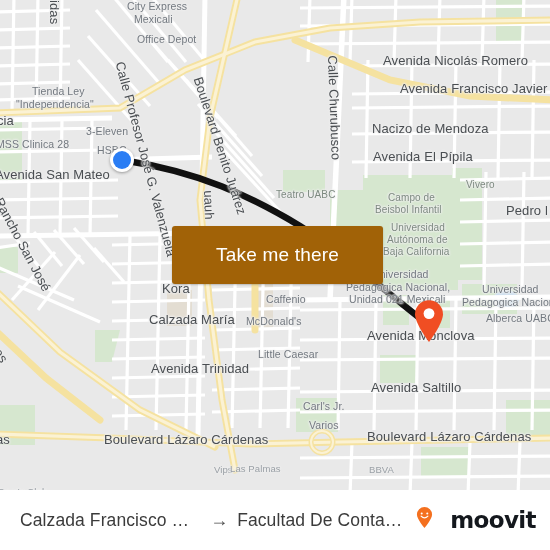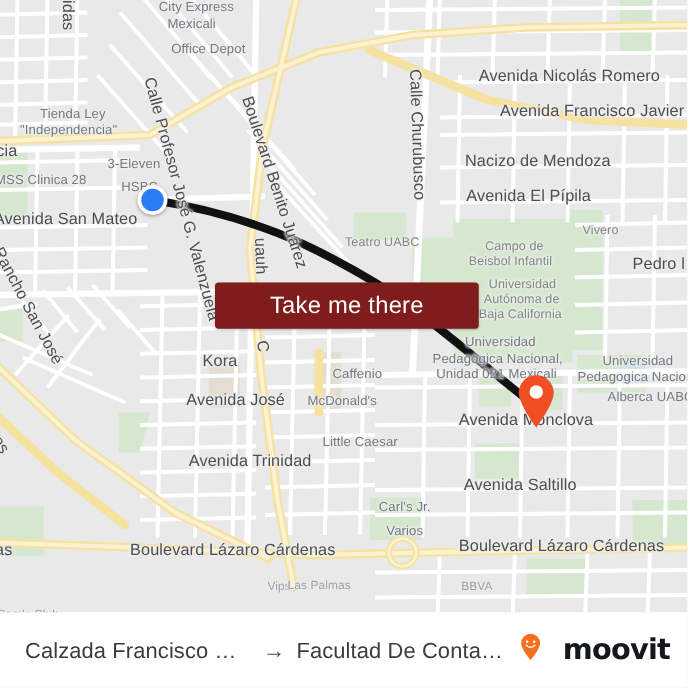--- a/index.html
+++ b/index.html
@@ -77,22 +77,22 @@
   #dest-pin {
     position: absolute;
     left: 413px; top: 299px;
     width: 32px; height: 44px;
   }
 
   
   #cta {
     position: absolute;
     left: 172px; top: 226px;
-    width: 211px; height: 37px;
-    background: #7f1d1d;
+    width: 211px; height: 58px;
+    background: #a16207;
     color: #ffffff;
     border: none;
     border-radius: 3px;
     font-family: "Liberation Sans", "DejaVu Sans", sans-serif;
     font-size: 19px;
     letter-spacing: .2px;
     cursor: pointer;
     box-shadow: 0 1px 2px rgba(0,0,0,.22);
     display: flex;
     align-items: center;
@@ -418,21 +418,21 @@
         <div class="maplabel campus" style="left: 387px; top: 234px;">Autónoma de</div>
         <div class="maplabel campus" style="left: 383px; top: 246px;">Baja California</div>
         <div class="maplabel poi" style="left: 372px; top: 268px;">Universidad</div>
         <div class="maplabel poi" style="left: 346px; top: 281px;">Pedagógica Nacional,</div>
         <div class="maplabel poi" style="left: 349px; top: 293px;">Unidad 021 Mexicali</div>
         <div class="maplabel poi" style="left: 482px; top: 283px;">Universidad</div>
         <div class="maplabel poi" style="left: 462px; top: 296px;">Pedagogica Nacional</div>
         <div class="maplabel poi" style="left: 486px; top: 312px;">Alberca UABC</div>
         <div class="maplabel major" style="left: 162px; top: 281px;">Kora</div>
         <div class="maplabel poi" style="left: 266px; top: 293px;">Caffenio</div>
-        <div class="maplabel major" style="left: 149px; top: 312px;">Avenida José</div>
+        <div class="maplabel major" style="left: 149px; top: 312px;">Calzada María</div>
         <div class="maplabel poi" style="left: 246px; top: 315px;">McDonald's</div>
         <div class="maplabel major" style="left: 367px; top: 328px;">Avenida Monclova</div>
         <div class="maplabel poi" style="left: 258px; top: 348px;">Little Caesar</div>
         <div class="maplabel major" style="left: 151px; top: 361px;">Avenida Trinidad</div>
         <div class="maplabel major" style="left: 371px; top: 380px;">Avenida Saltillo</div>
         <div class="maplabel poi" style="left: 303px; top: 400px;">Carl's Jr.</div>
         <div class="maplabel poi" style="left: 309px; top: 419px;">Varios</div>
         <div class="maplabel major" style="left: 104px; top: 432px;">Boulevard Lázaro Cárdenas</div>
         <div class="maplabel major" style="left: 367px; top: 429px;">Boulevard Lázaro Cárdenas</div>
         <div class="maplabel major" style="left: -4px; top: 432px;">as</div>

